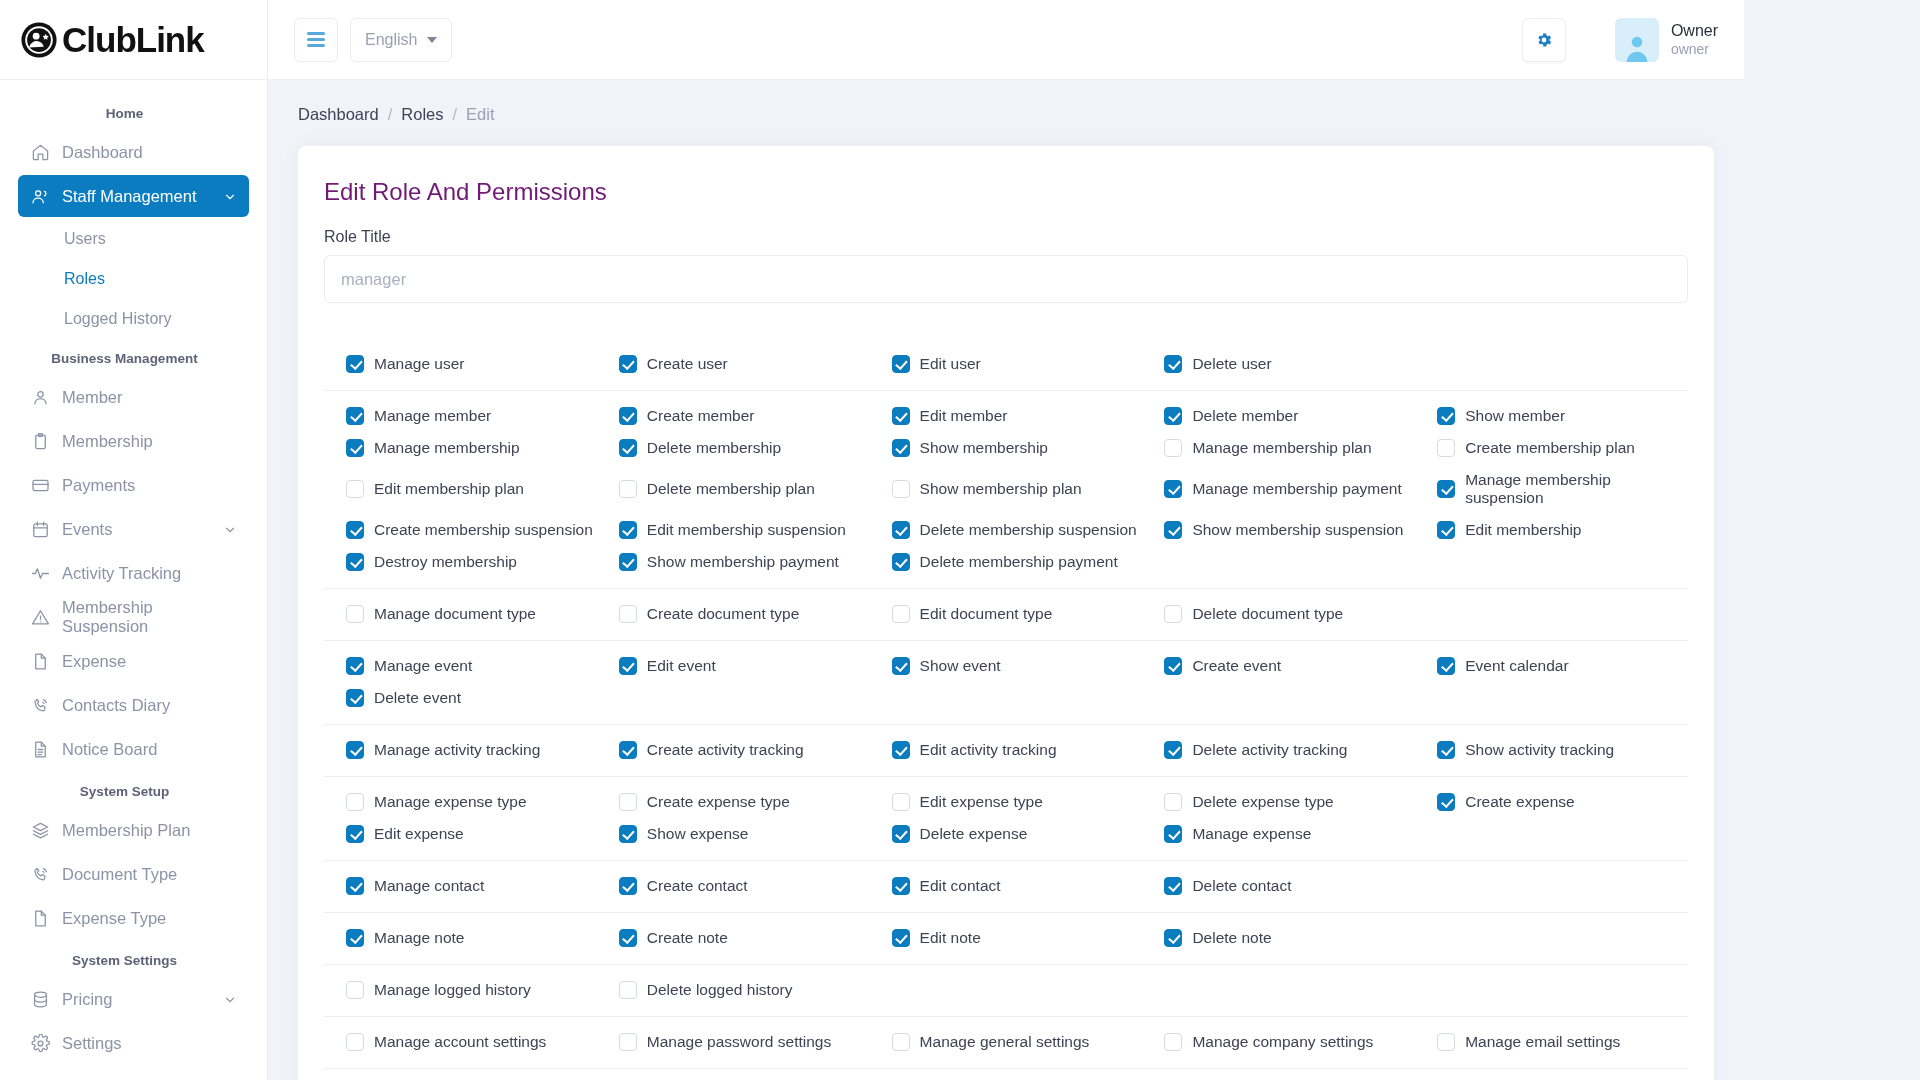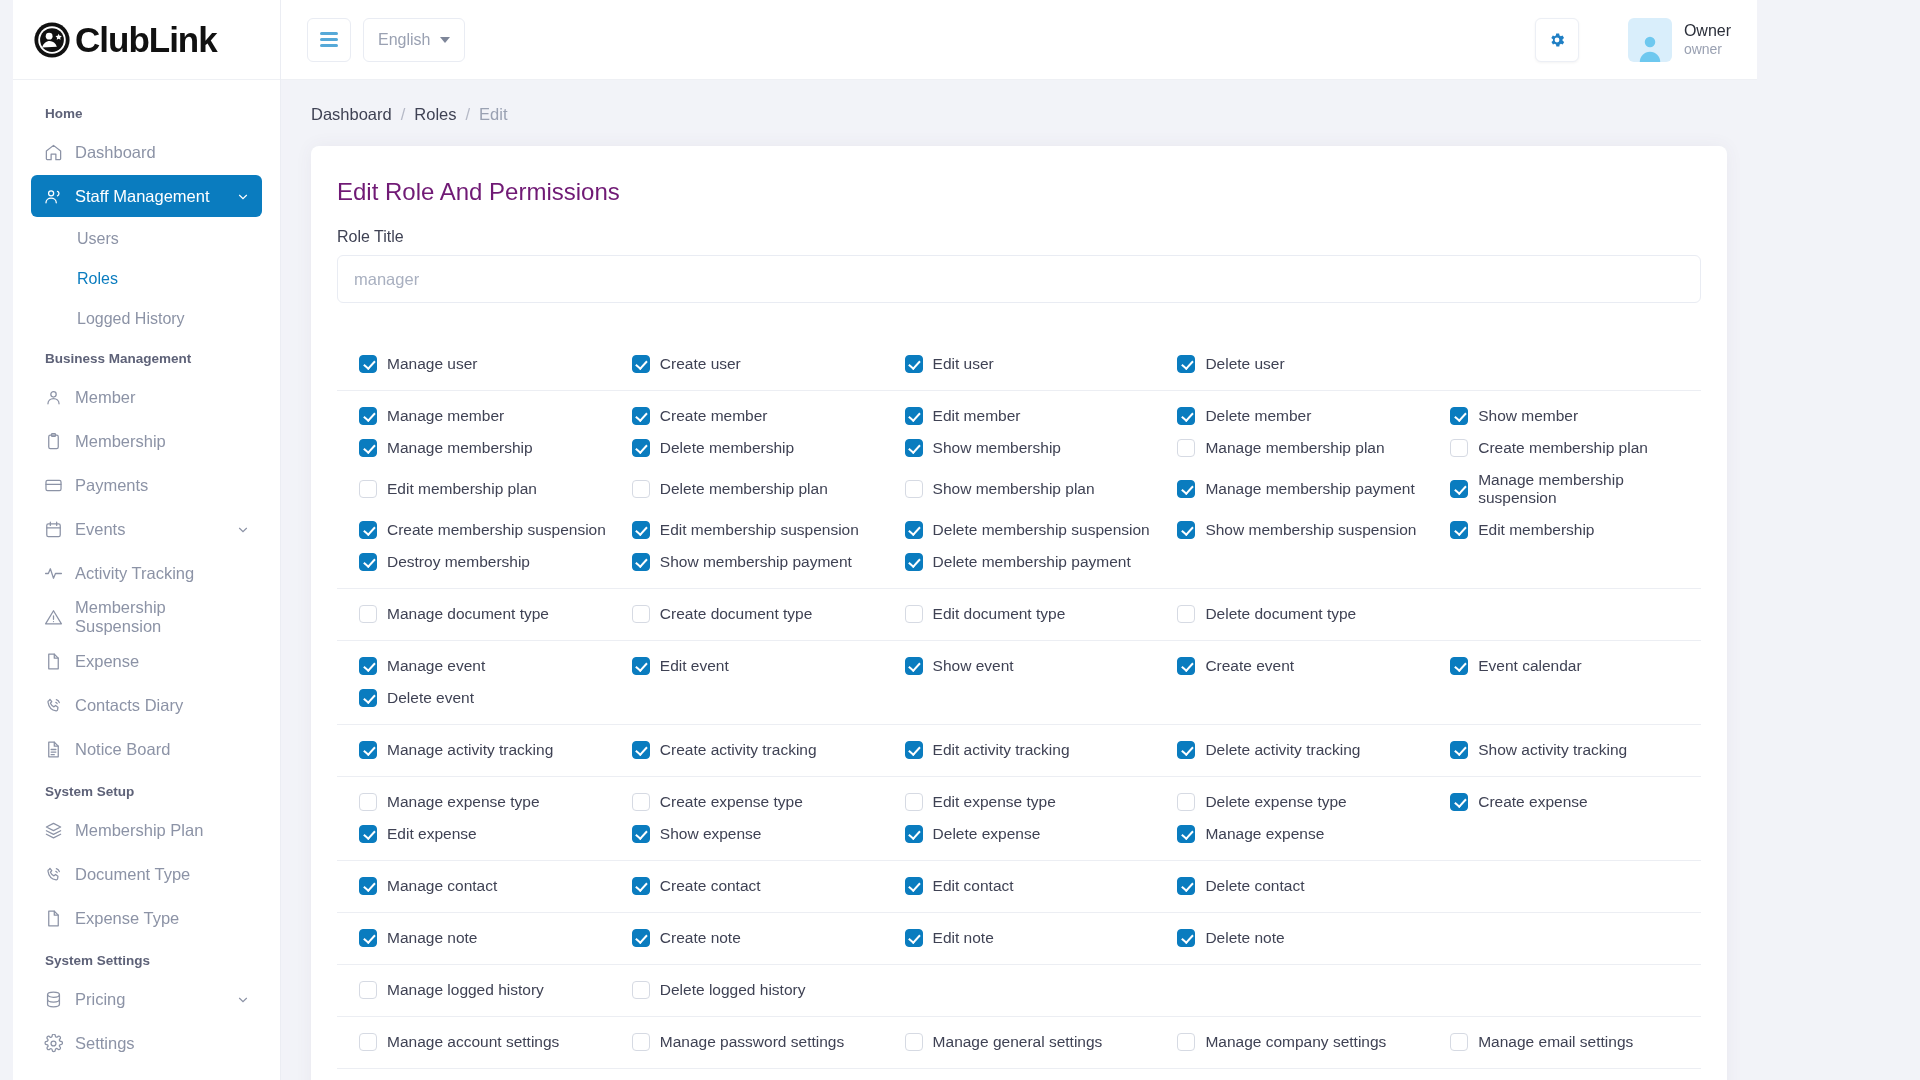--- a/index.html
+++ b/index.html
@@ -3,42 +3,43 @@
 <meta charset="utf-8">
 <style>
   * { box-sizing: border-box; margin: 0; padding: 0; }
   html, body {
     width: 1920px; height: 1080px;
     overflow: hidden;
     font-family: "Liberation Sans", sans-serif;
     background: #f2f3f8;
     color: #3f4254;
   }
-  .app { display: flex; width: 1744px; height: 1080px; margin-left: 13px; }
+  .app { display: flex; width: 1744px; height: 1080px; }
 
   
   .sidebar {
     width: 268px; flex: 0 0 268px; height: 1080px;
     background: #ffffff;
     border-right: 1px solid #ebedf3;
     overflow: hidden;
     position: relative;
   }
   .brand {
     height: 80px; display: flex; align-items: center;
     padding: 0 20px; border-bottom: 1px solid #eef0f4;
   }
   .brand-logo { display: flex; align-items: center; gap: 4px; }
   .brand-badge { width: 38px; height: 38px; flex:0 0 38px; }
   .brand-text { font-size: 35px; font-weight: 800; letter-spacing: -1px; color: #111; font-family:"Liberation Sans", sans-serif; }
 
   .nav { padding: 14px 0 0 0; }
   .nav-section {
     font-size: 13.5px; font-weight: 700; color: #5e6278;
-    padding: 12px 24px 8px 32px;
+    padding: 12px 24px 8px 6px;
+    text-align: center;
   }
   .nav-item {
     display: flex; align-items: center; gap: 12px;
     height: 42px; margin: 2px 18px; padding: 0 12px;
     border-radius: 6px; color: #8c93a6; font-size: 16.5px;
     cursor: pointer; position: relative;
   }
   .nav-item.active { background: #0a7cbf; color: #fff; font-weight: 400; }
   .nav-item .ico { width: 20px; height: 20px; flex: 0 0 20px; display:flex; align-items:center; justify-content:center; }
   .nav-item .ico svg { width: 19px; height: 19px; stroke: currentColor; fill: none; stroke-width: 1.6; }

